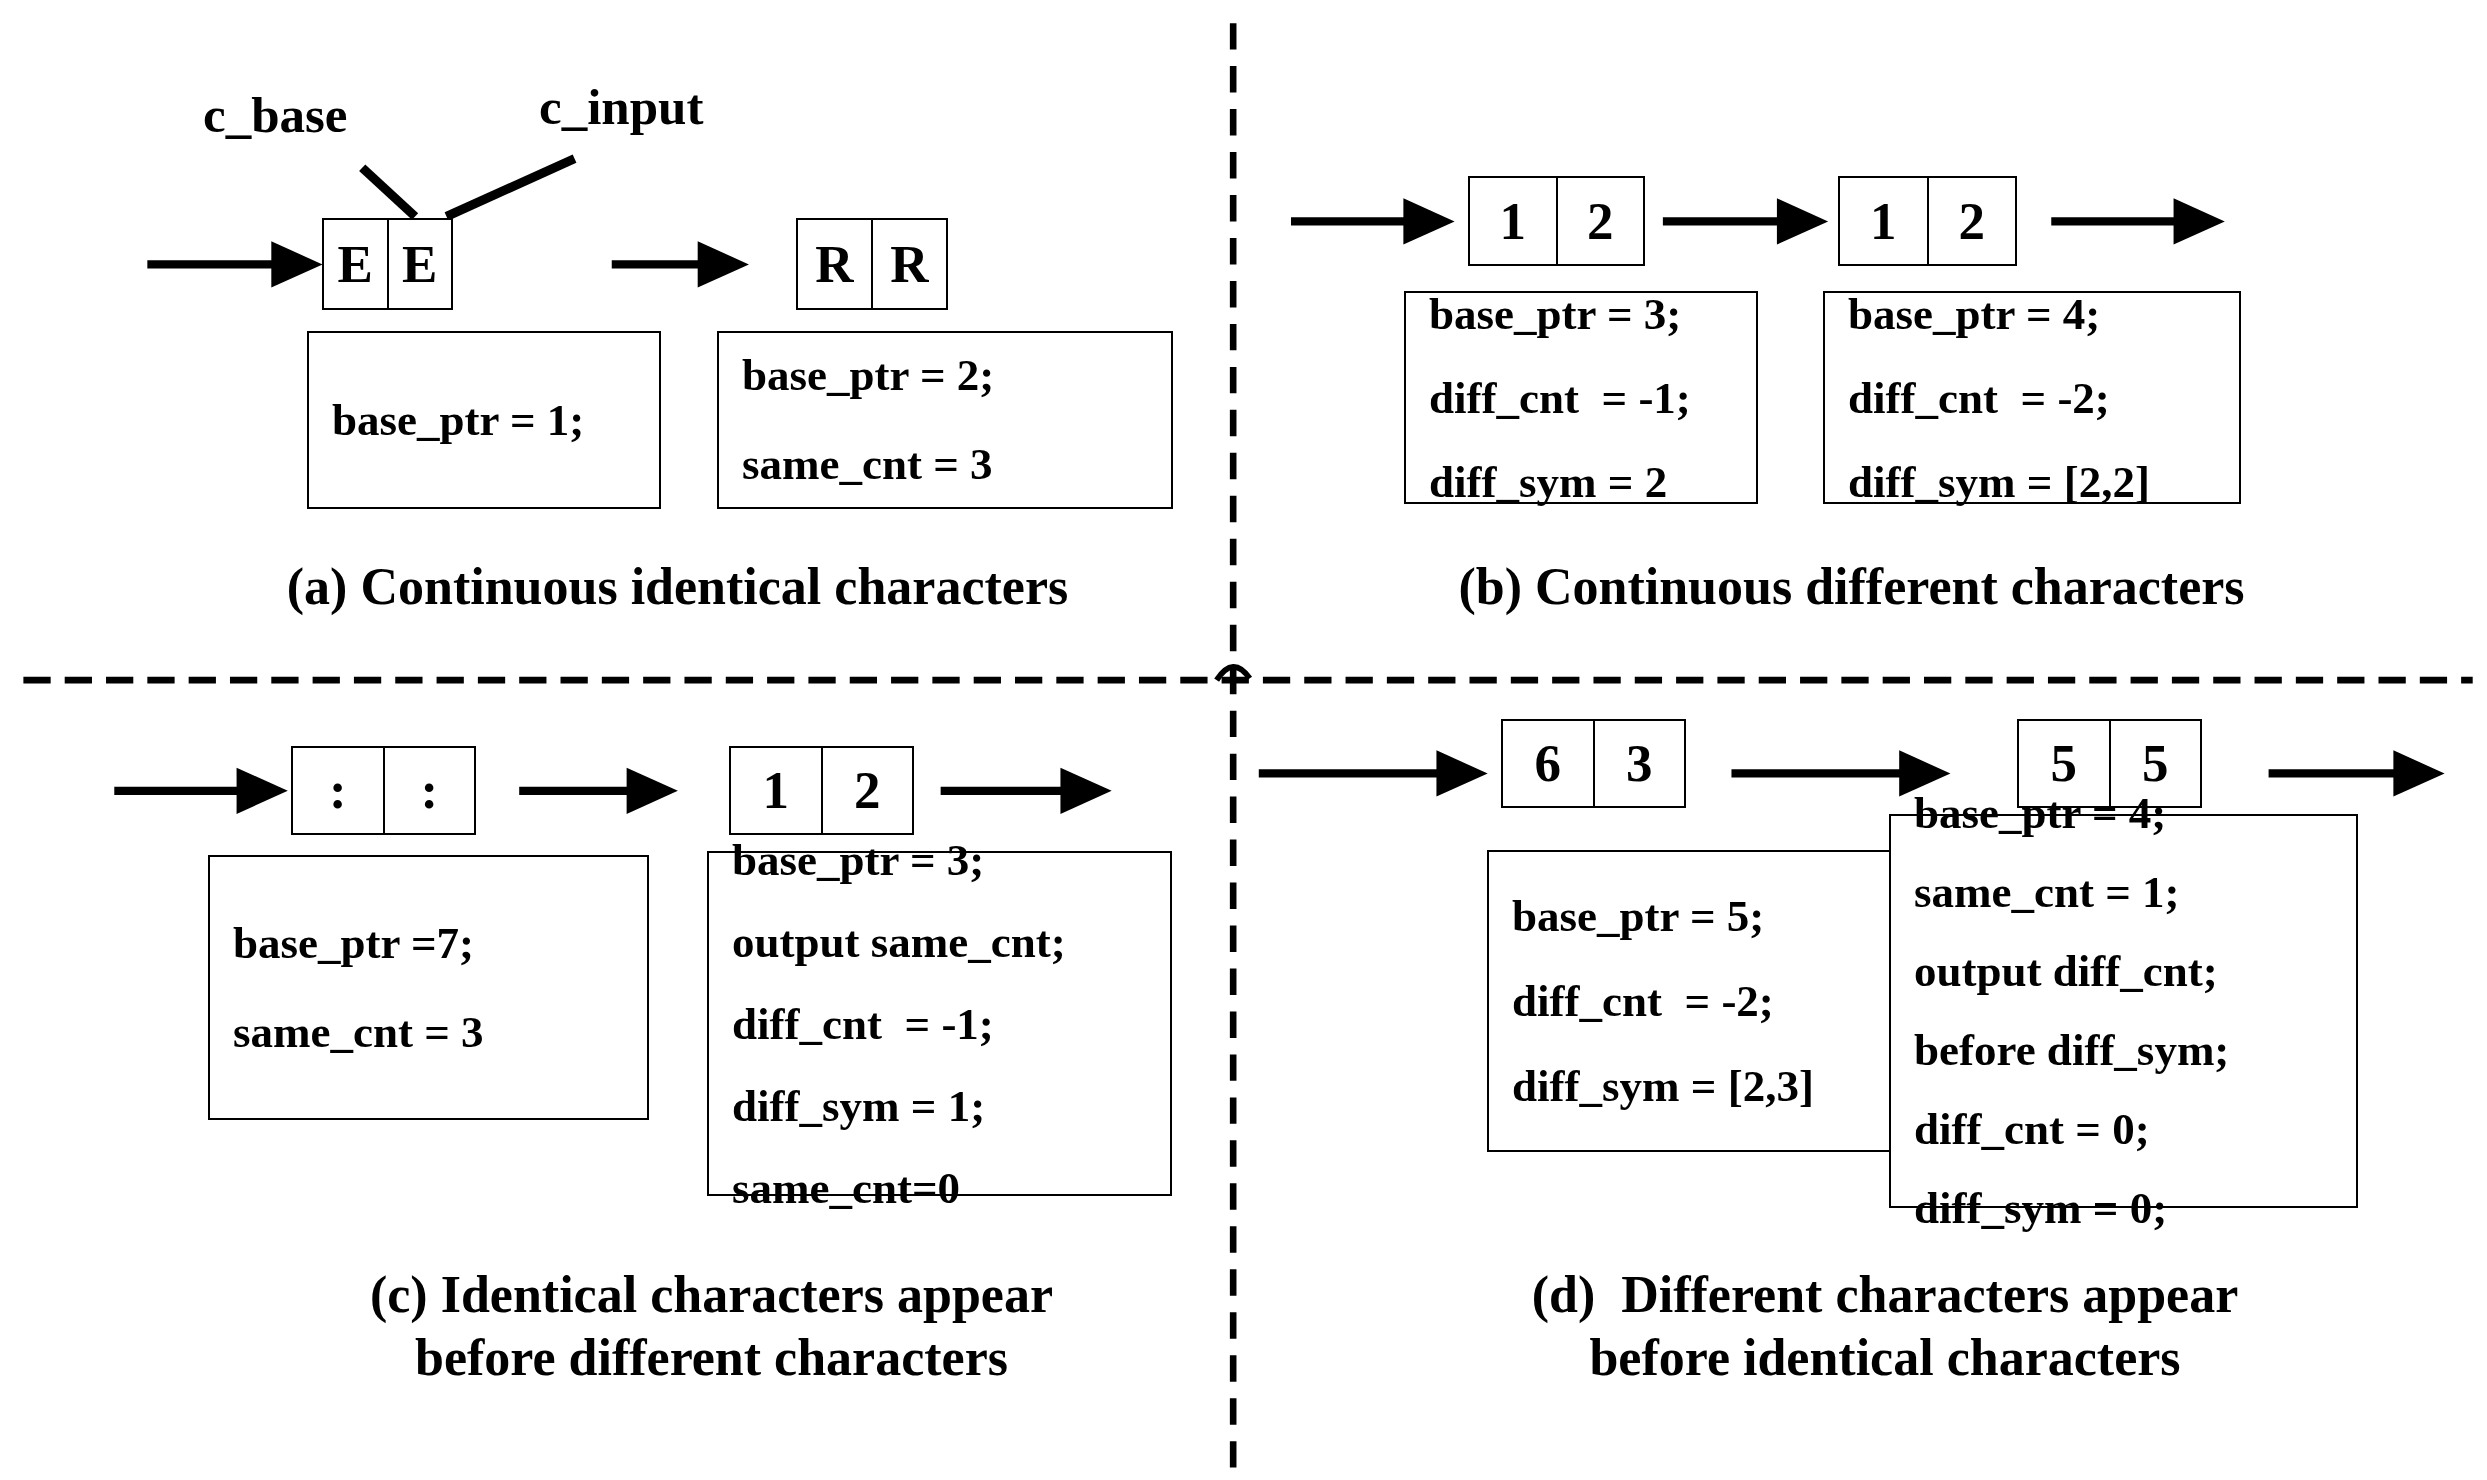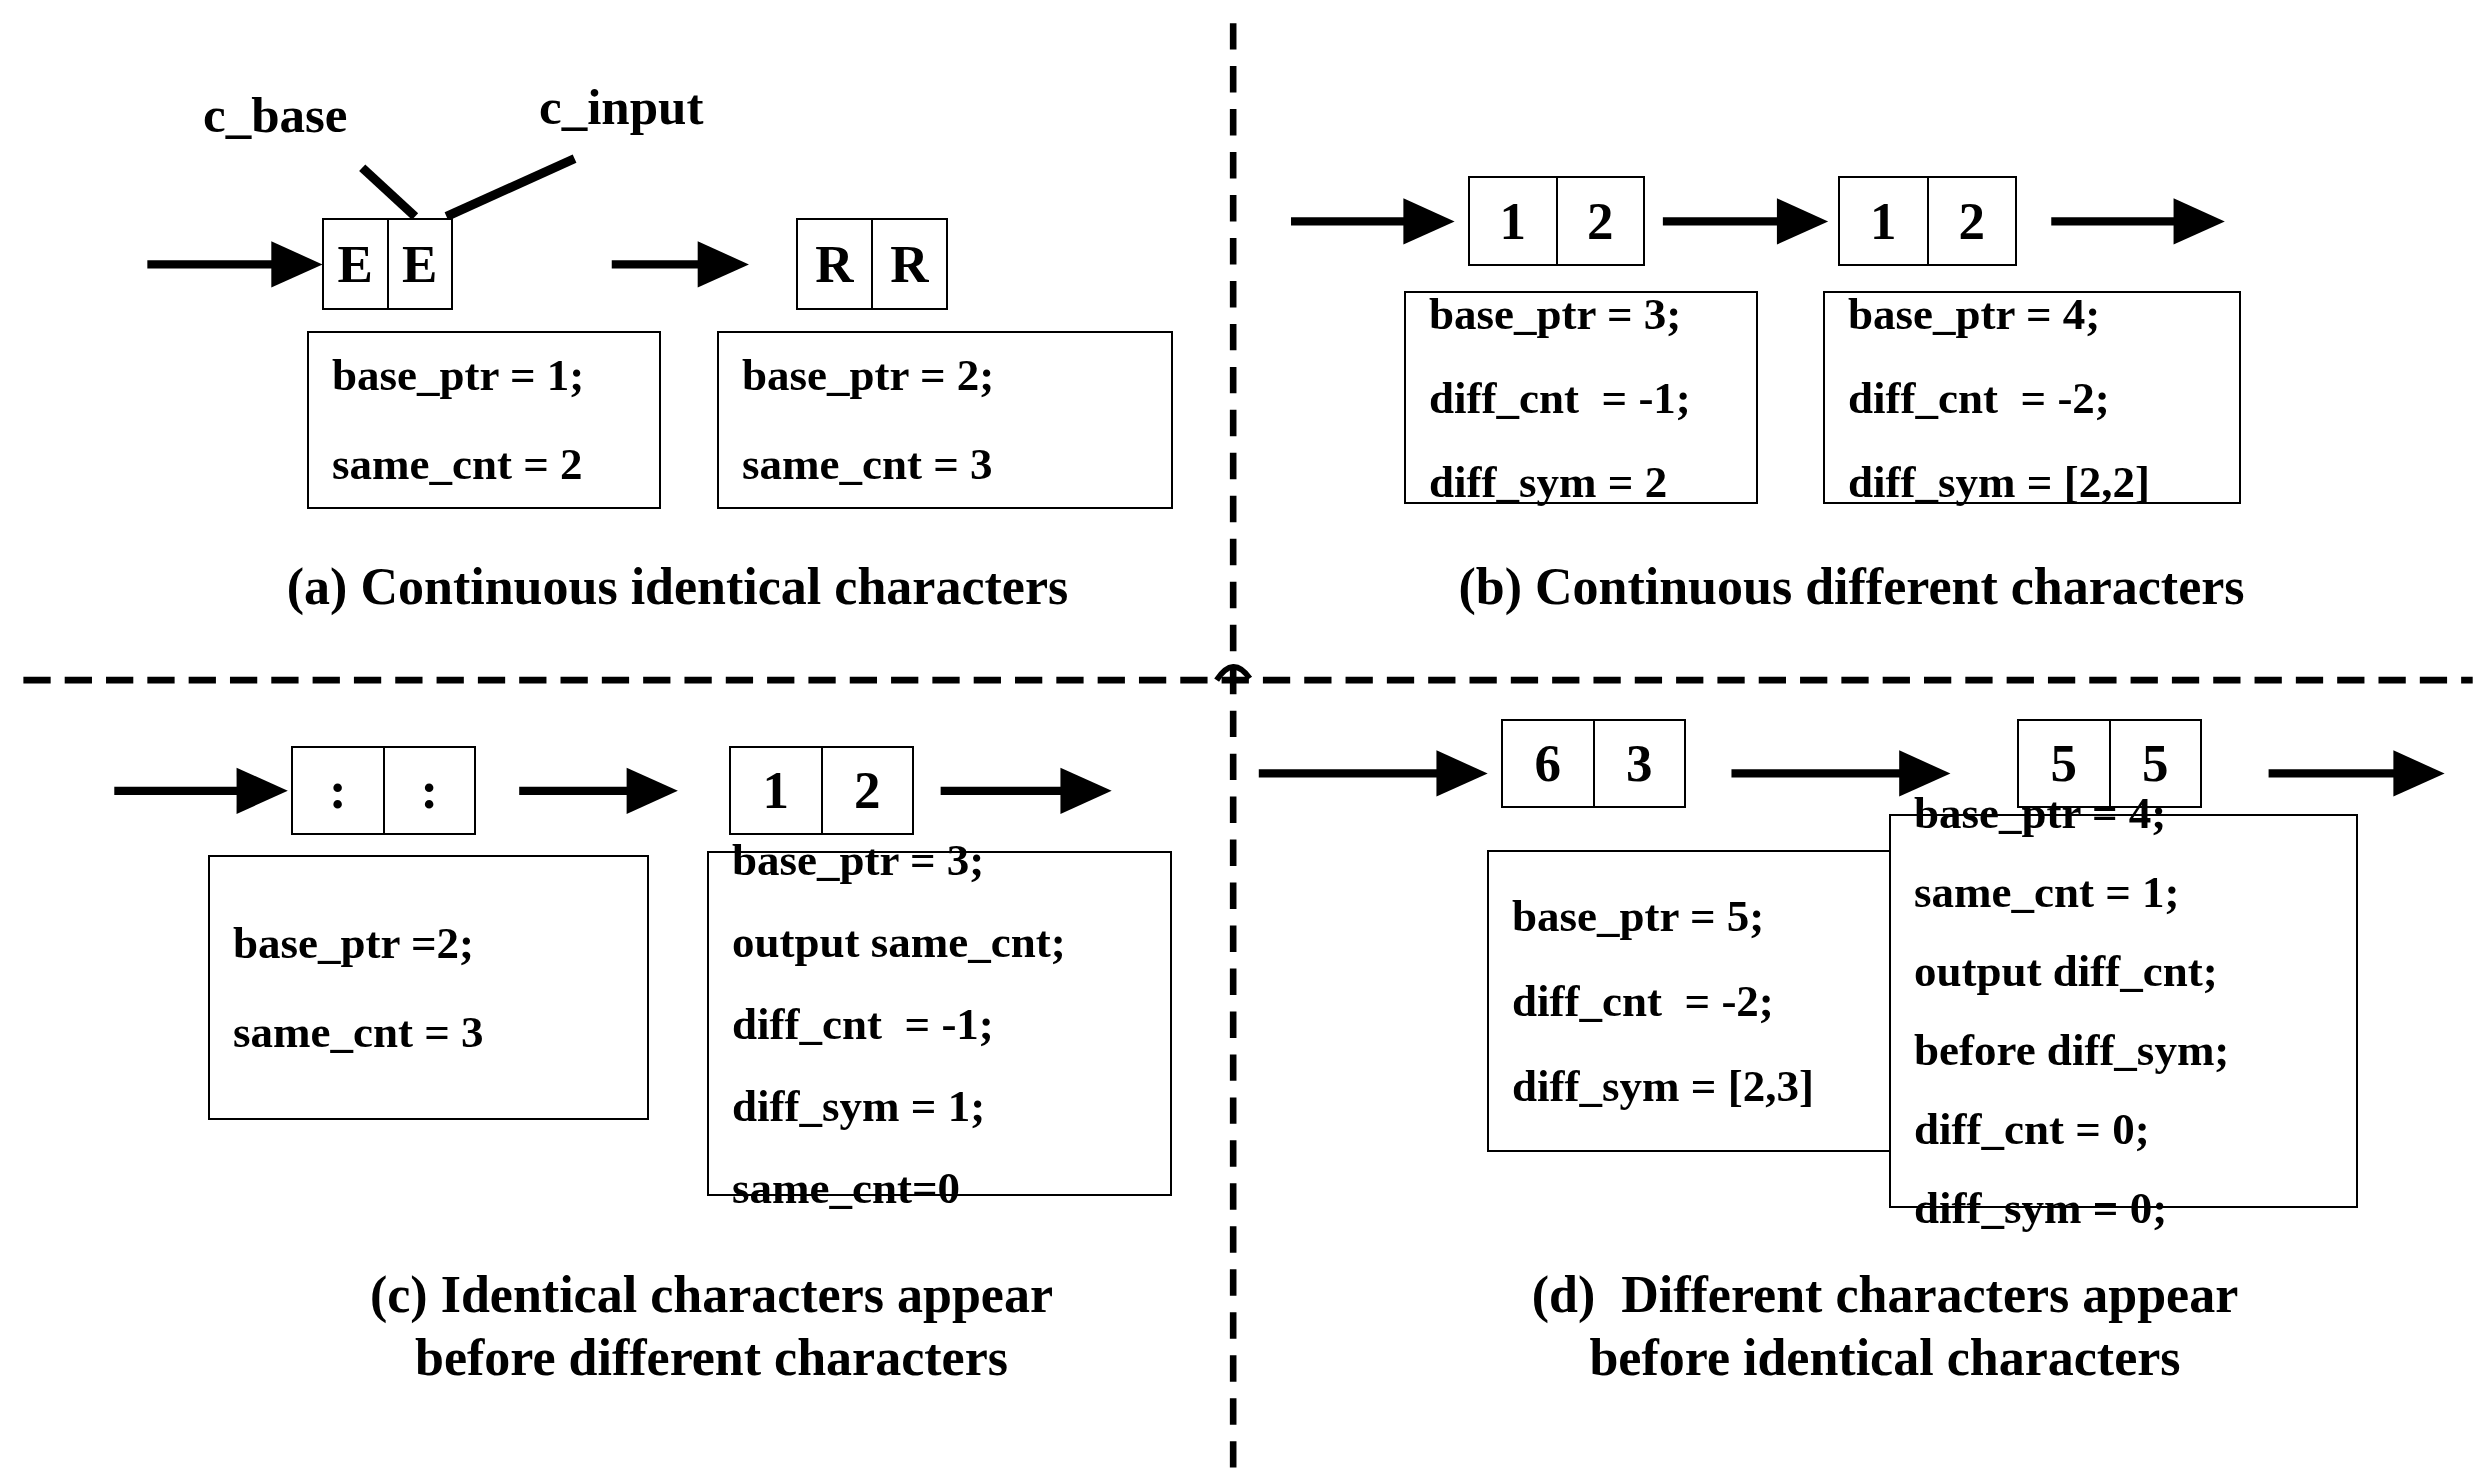--- a/index.html
+++ b/index.html
@@ -126,21 +126,20 @@
     <div class="cell">E</div>
     <div class="cell">E</div>
   </div>
   <div class="cells" id="a-rr">
     <div class="cell">R</div>
     <div class="cell">R</div>
   </div>
 
   <div class="stmt" id="a-s1">
     <div class="stmt-line">base_ptr = 1;</div>
-    <div class="stmt-line">same_cnt = 2</div>
   </div>
   <div class="stmt" id="a-s2">
     <div class="stmt-line">base_ptr = 2;</div>
     <div class="stmt-line">same_cnt = 3</div>
   </div>
 
   <div class="caption" id="a-cap">
     <div class="cap-line">(a) Continuous identical characters</div>
   </div>
 
@@ -171,21 +170,21 @@
   <div class="cells" id="c-k1">
     <div class="cell">:</div>
     <div class="cell">:</div>
   </div>
   <div class="cells" id="c-k2">
     <div class="cell">1</div>
     <div class="cell">2</div>
   </div>
 
   <div class="stmt" id="c-s1">
-    <div class="stmt-line">base_ptr =2;</div>
+    <div class="stmt-line">base_ptr =7;</div>
     <div class="stmt-line">same_cnt = 3</div>
   </div>
   <div class="stmt" id="c-s2">
     <div class="stmt-line">base_ptr = 3;</div>
     <div class="stmt-line">output same_cnt;</div>
     <div class="stmt-line">diff_cnt  = -1;</div>
     <div class="stmt-line">diff_sym = 1;</div>
     <div class="stmt-line">same_cnt=0</div>
   </div>
 

